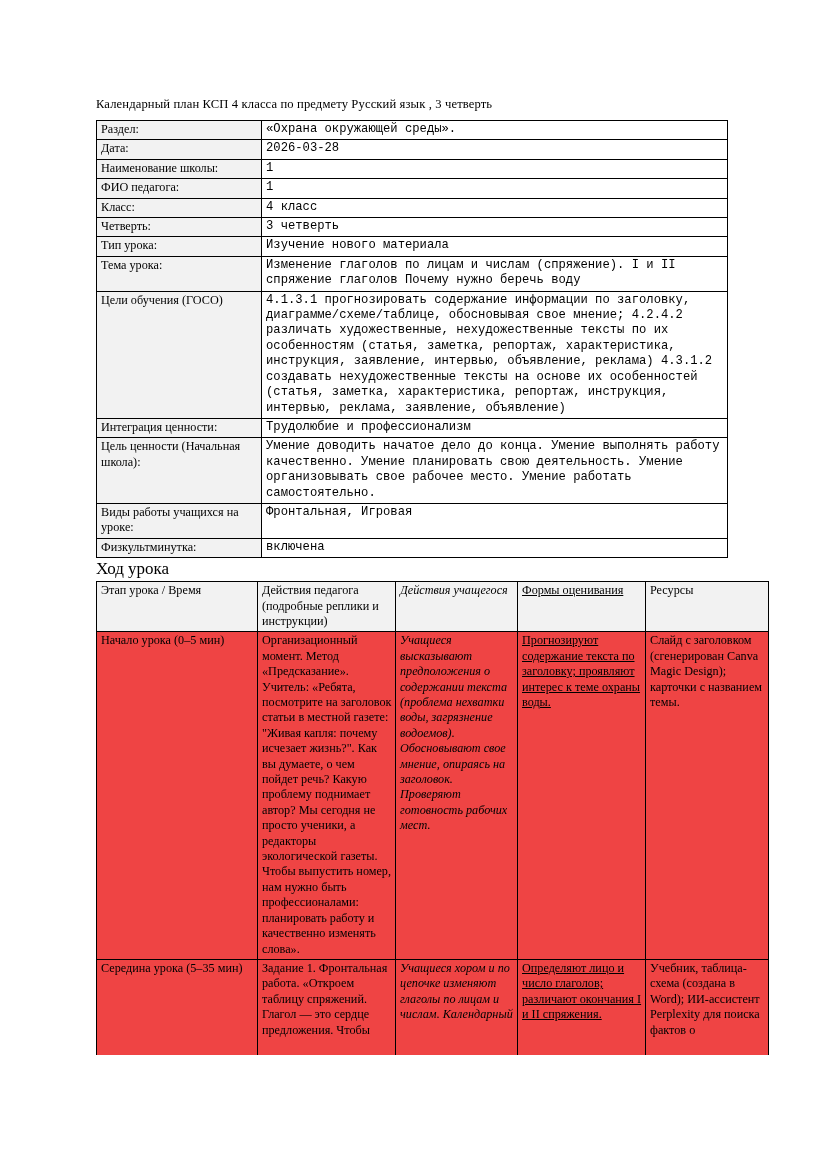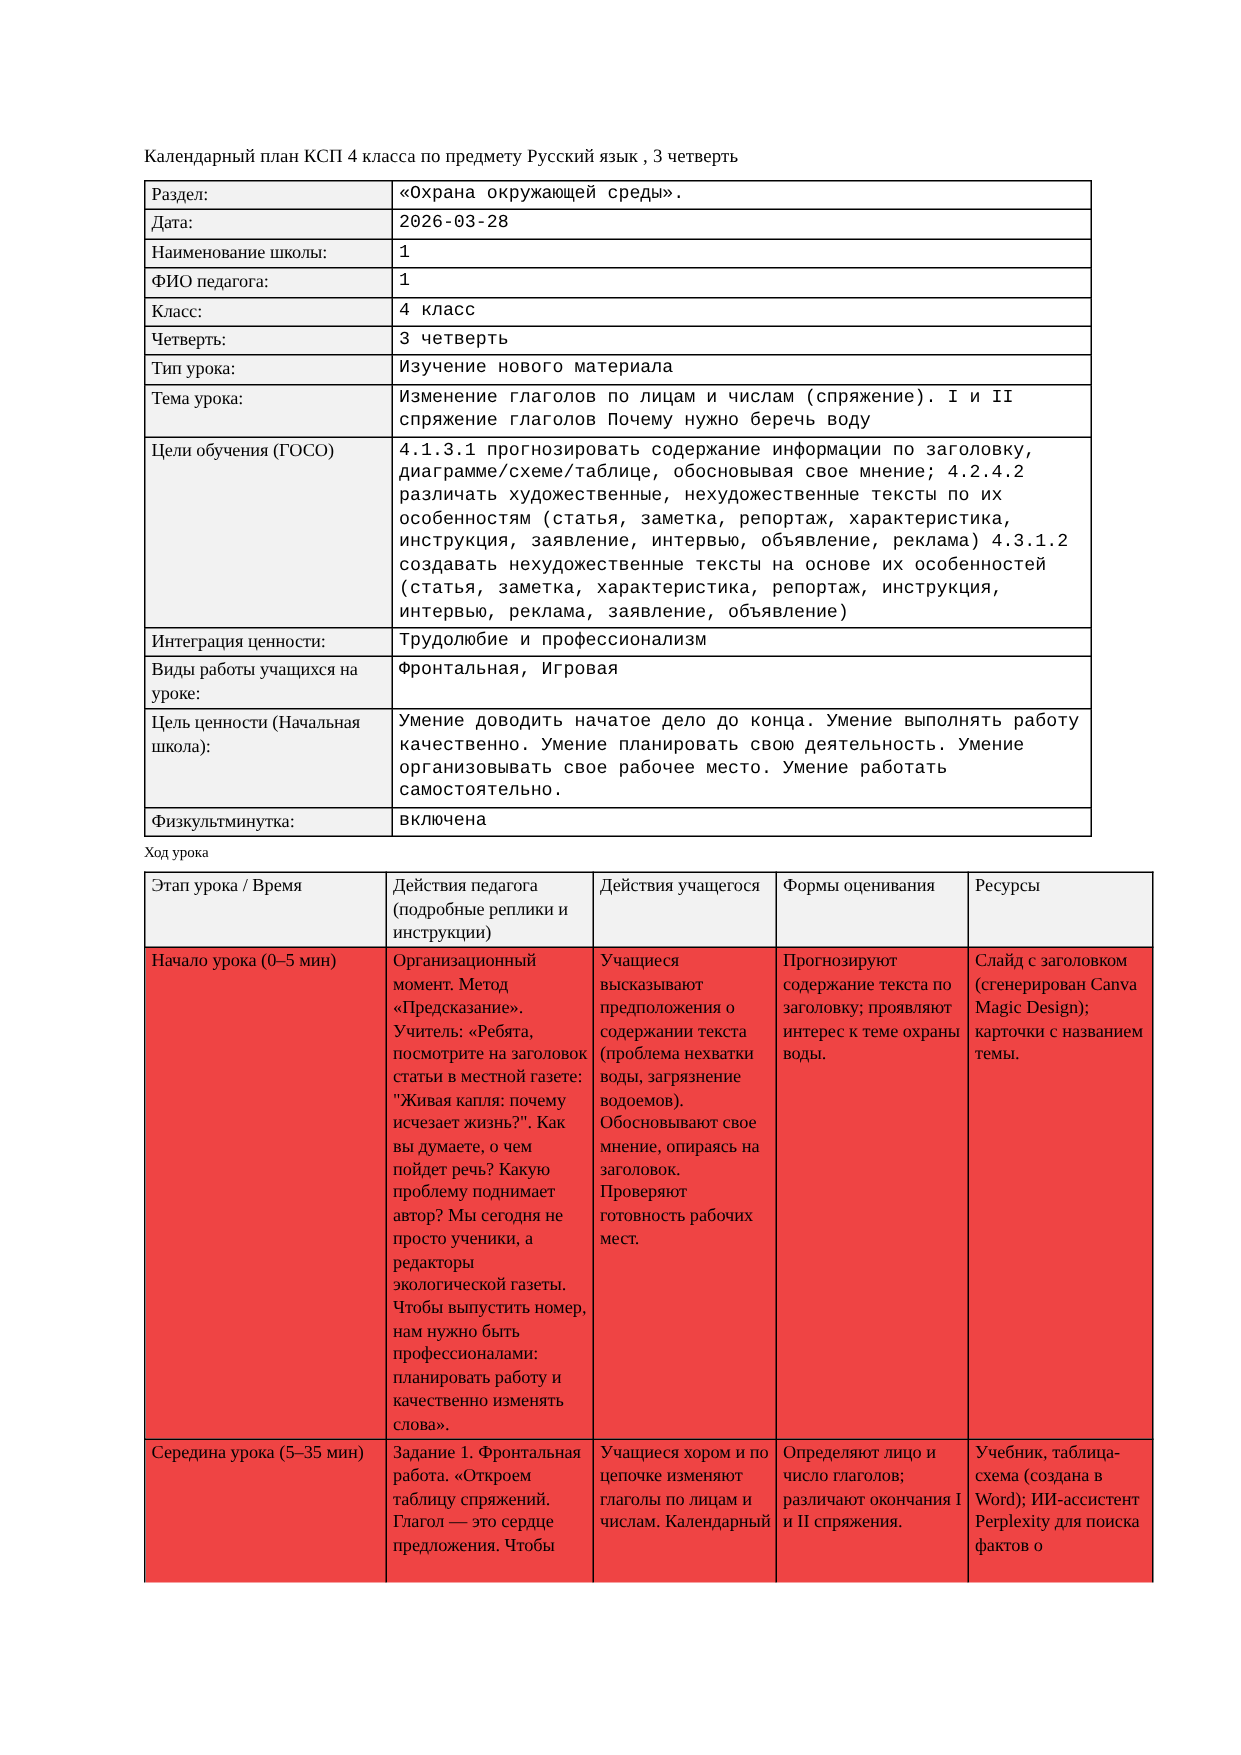--- a/index.html
+++ b/index.html
@@ -53,33 +53,33 @@
   #info-table { margin-bottom: 0; }
   #info-table td.label {
     width: 157px;
     background: #f2f2f2;
   }
   #info-table td.value {
     background: #ffffff;
     font-family: Liberation Mono, monospace;
   }
   .section-caption {
-    font-size: 10px;
+    font-size: 17px;
     line-height: 16px;
     margin: 3px 0 4px 0;
   }
   
   #flow-table { width: 632px; }
   #flow-table th {
     background: #f2f2f2;
   }
   #flow-table .c0 { width: 153px; }
   #flow-table .c1 { width: 130px; }
-  #flow-table .c2 { width: 114px; }
-  #flow-table .c3 { width: 120px; }
+  #flow-table .c2 { width: 114px; font-style: italic; }
+  #flow-table .c3 { width: 120px; text-decoration: underline; }
   #flow-table .c4 { width: 115px; }
   #flow-table td { background: #ef4444; }
   
   .clip-row td {
     height: 92px;
     border-bottom: none;
   }
   .bottom-cut {
     position: absolute;
     left: 0;
@@ -132,26 +132,26 @@
       </tr>
       <tr>
         <td class="label">Цели обучения (ГОСО)</td>
         <td class="value">4.1.3.1 прогнозировать содержание информации по заголовку, диаграмме/схеме/таблице, обосновывая свое мнение; 4.2.4.2 различать художественные, нехудожественные тексты по их особенностям (статья, заметка, репортаж, характеристика, инструкция, заявление, интервью, объявление, реклама) 4.3.1.2 создавать нехудожественные тексты на основе их особенностей (статья, заметка, характеристика, репортаж, инструкция, интервью, реклама, заявление, объявление)</td>
       </tr>
       <tr>
         <td class="label">Интеграция ценности:</td>
         <td class="value">Трудолюбие и профессионализм</td>
       </tr>
       <tr>
+        <td class="label">Цель ценности (Начальная школа):</td>
+        <td class="value">Умение доводить начатое дело до конца. Умение выполнять работу качественно. Умение планировать свою деятельность. Умение организовывать свое рабочее место. Умение работать самостоятельно.</td>
+      </tr>
+      <tr>
         <td class="label">Виды работы учащихся на уроке:</td>
         <td class="value">Фронтальная, Игровая</td>
-      </tr>
-      <tr>
-        <td class="label">Цель ценности (Начальная школа):</td>
-        <td class="value">Умение доводить начатое дело до конца. Умение выполнять работу качественно. Умение планировать свою деятельность. Умение организовывать свое рабочее место. Умение работать самостоятельно.</td>
       </tr>
       <tr>
         <td class="label">Физкультминутка:</td>
         <td class="value">включена</td>
       </tr>
     </tbody>
   </table>
 
   <p class="section-caption">Ход урока</p>
 

